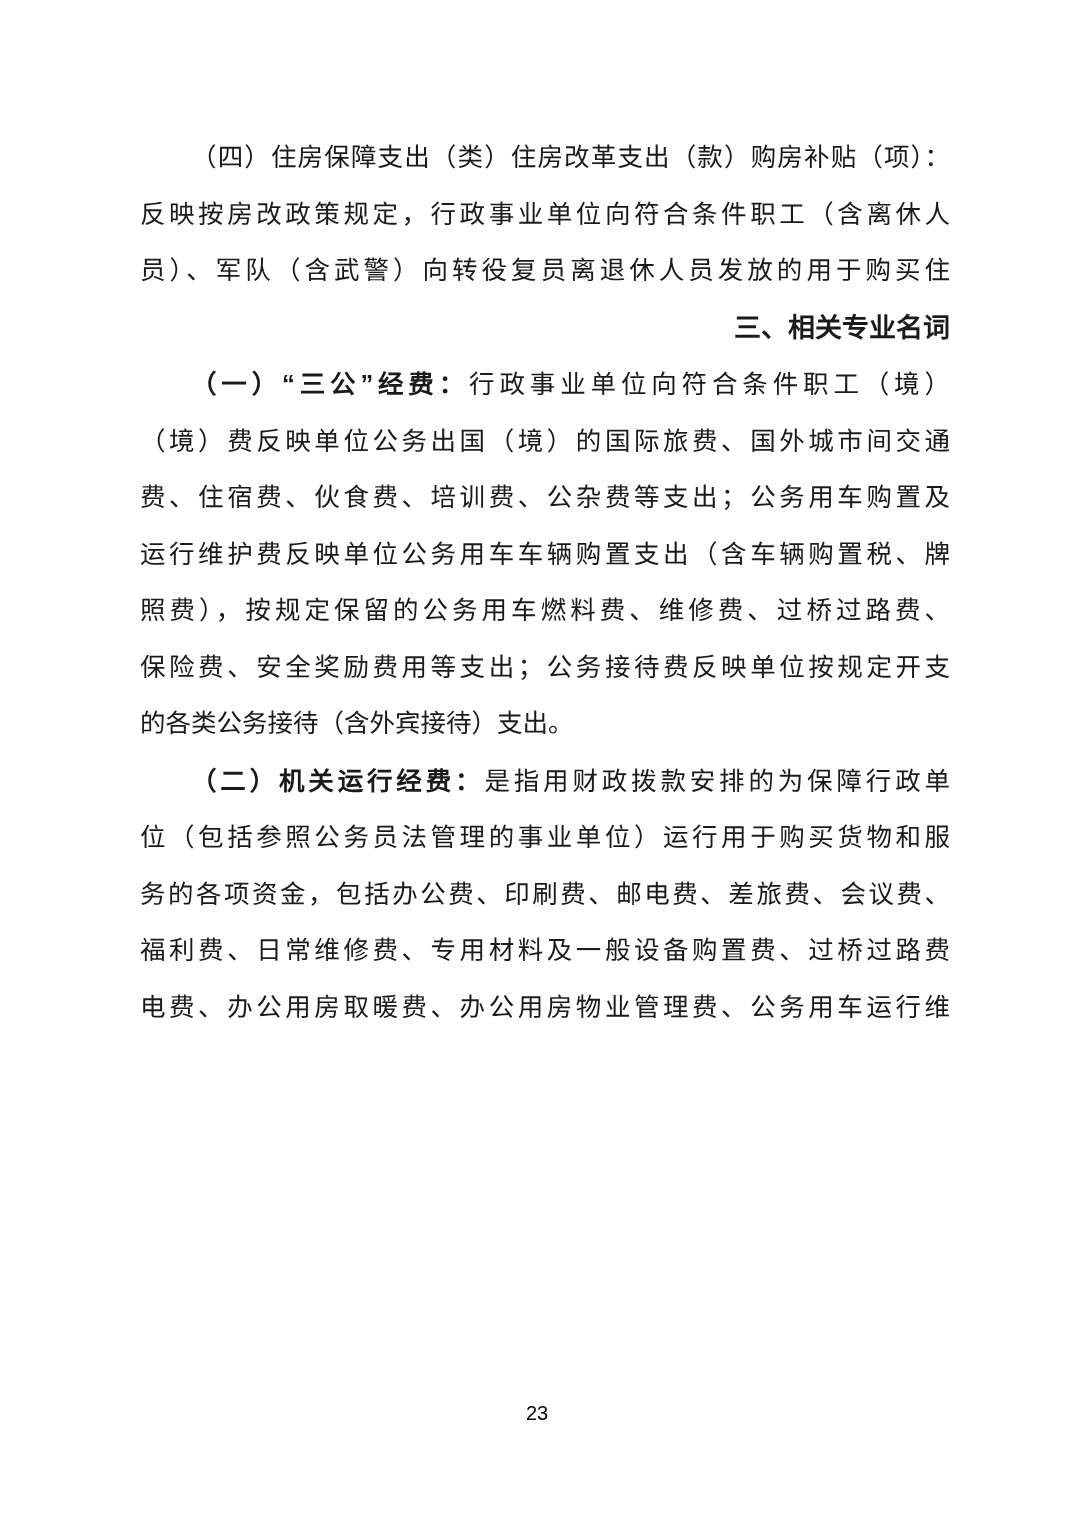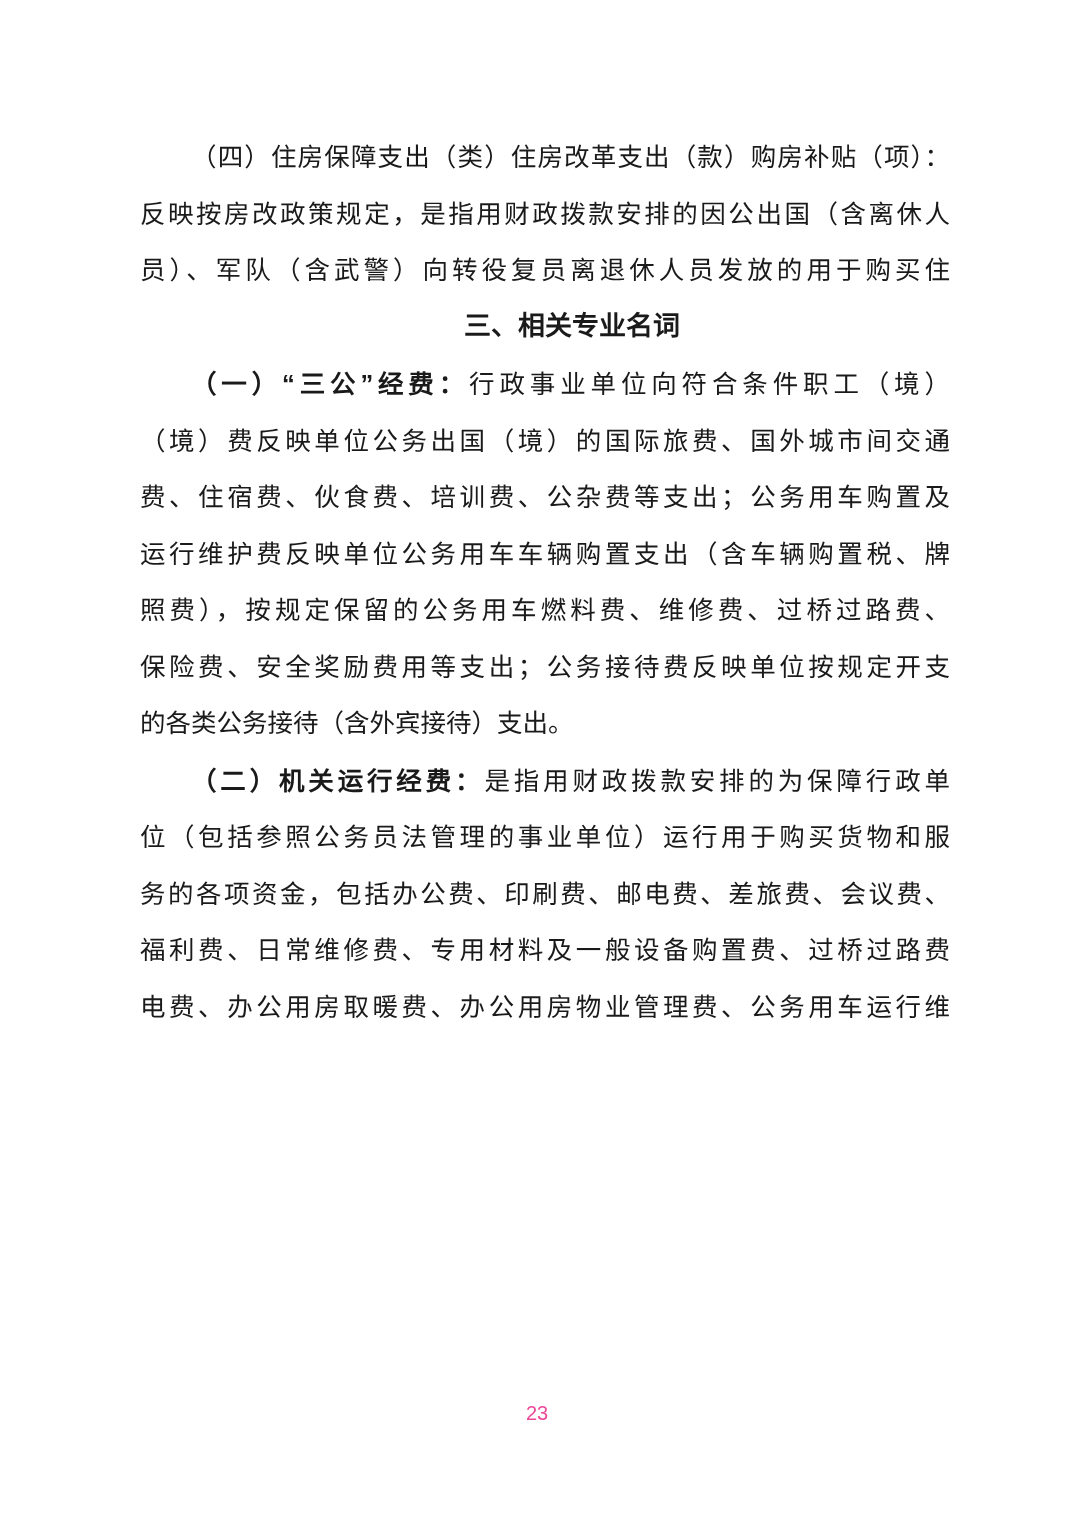--- a/index.html
+++ b/index.html
@@ -46,45 +46,45 @@
     text-indent: 2em;
   }
   .lead {
     font-weight: 700;
     font-family: "Liberation Sans", sans-serif;
   }
   .heading {
     margin: 0;
     font-size: 27px;
     font-weight: 700;
-    font-family: Liberation Mono, monospace;
+    font-family: Liberation Sans, sans-serif;
     text-indent: 2em;
     line-height: 56.5px;
-    text-align: center;
+    text-align: right;
   }
   .page-number {
     position: absolute;
     top: 1402px;
     left: 0;
     width: 100%;
     text-align: center;
     font-size: 20px;
     font-family: "Liberation Sans", sans-serif;
-    color: #ec4899;
+    color: #000000;
   }
 </style>
 </head>
 <body>
 
 <div class="page">
   <div class="content">
 
     <p class="para">
       <span class="line first just">（四）住房保障支出（类）住房改革支出（款）购房补贴（项）：</span>
-      <span class="line just">反映按房改政策规定，是指用财政拨款安排的因公出国（含离休人</span>
+      <span class="line just">反映按房改政策规定，行政事业单位向符合条件职工（含离休人</span>
       <span class="line just">员）、军队（含武警）向转役复员离退休人员发放的用于购买住</span>
     </p>
 
 
     <h2 class="heading">三、相关专业名词</h2>
 
     <p class="para">
       <span class="line first just"><span class="lead">（一）“三公”经费：</span><span>行政事业单位向符合条件职工（境）</span></span>
       <span class="line just">（境）费反映单位公务出国（境）的国际旅费、国外城市间交通</span>
       <span class="line just">费、住宿费、伙食费、培训费、公杂费等支出；公务用车购置及</span>

